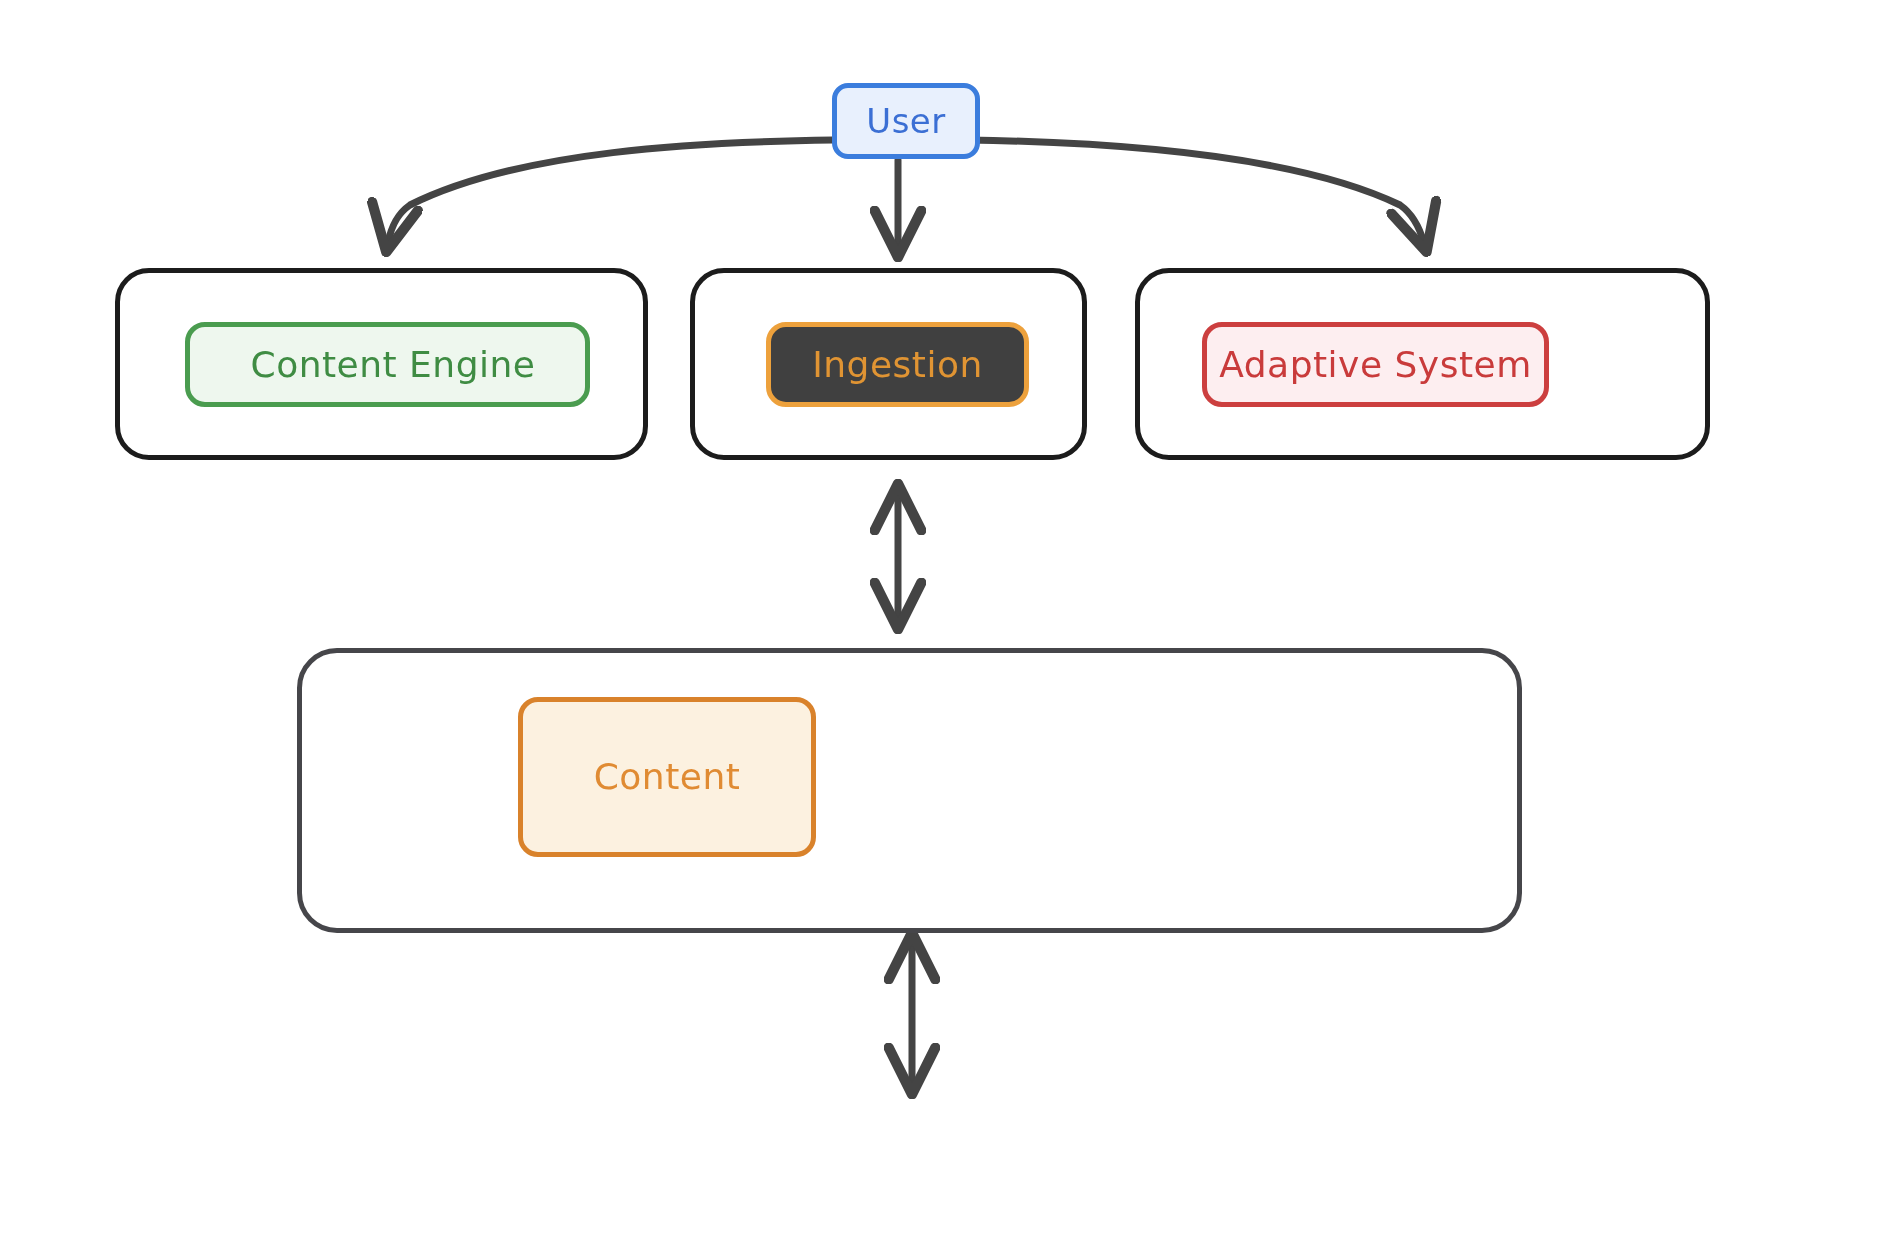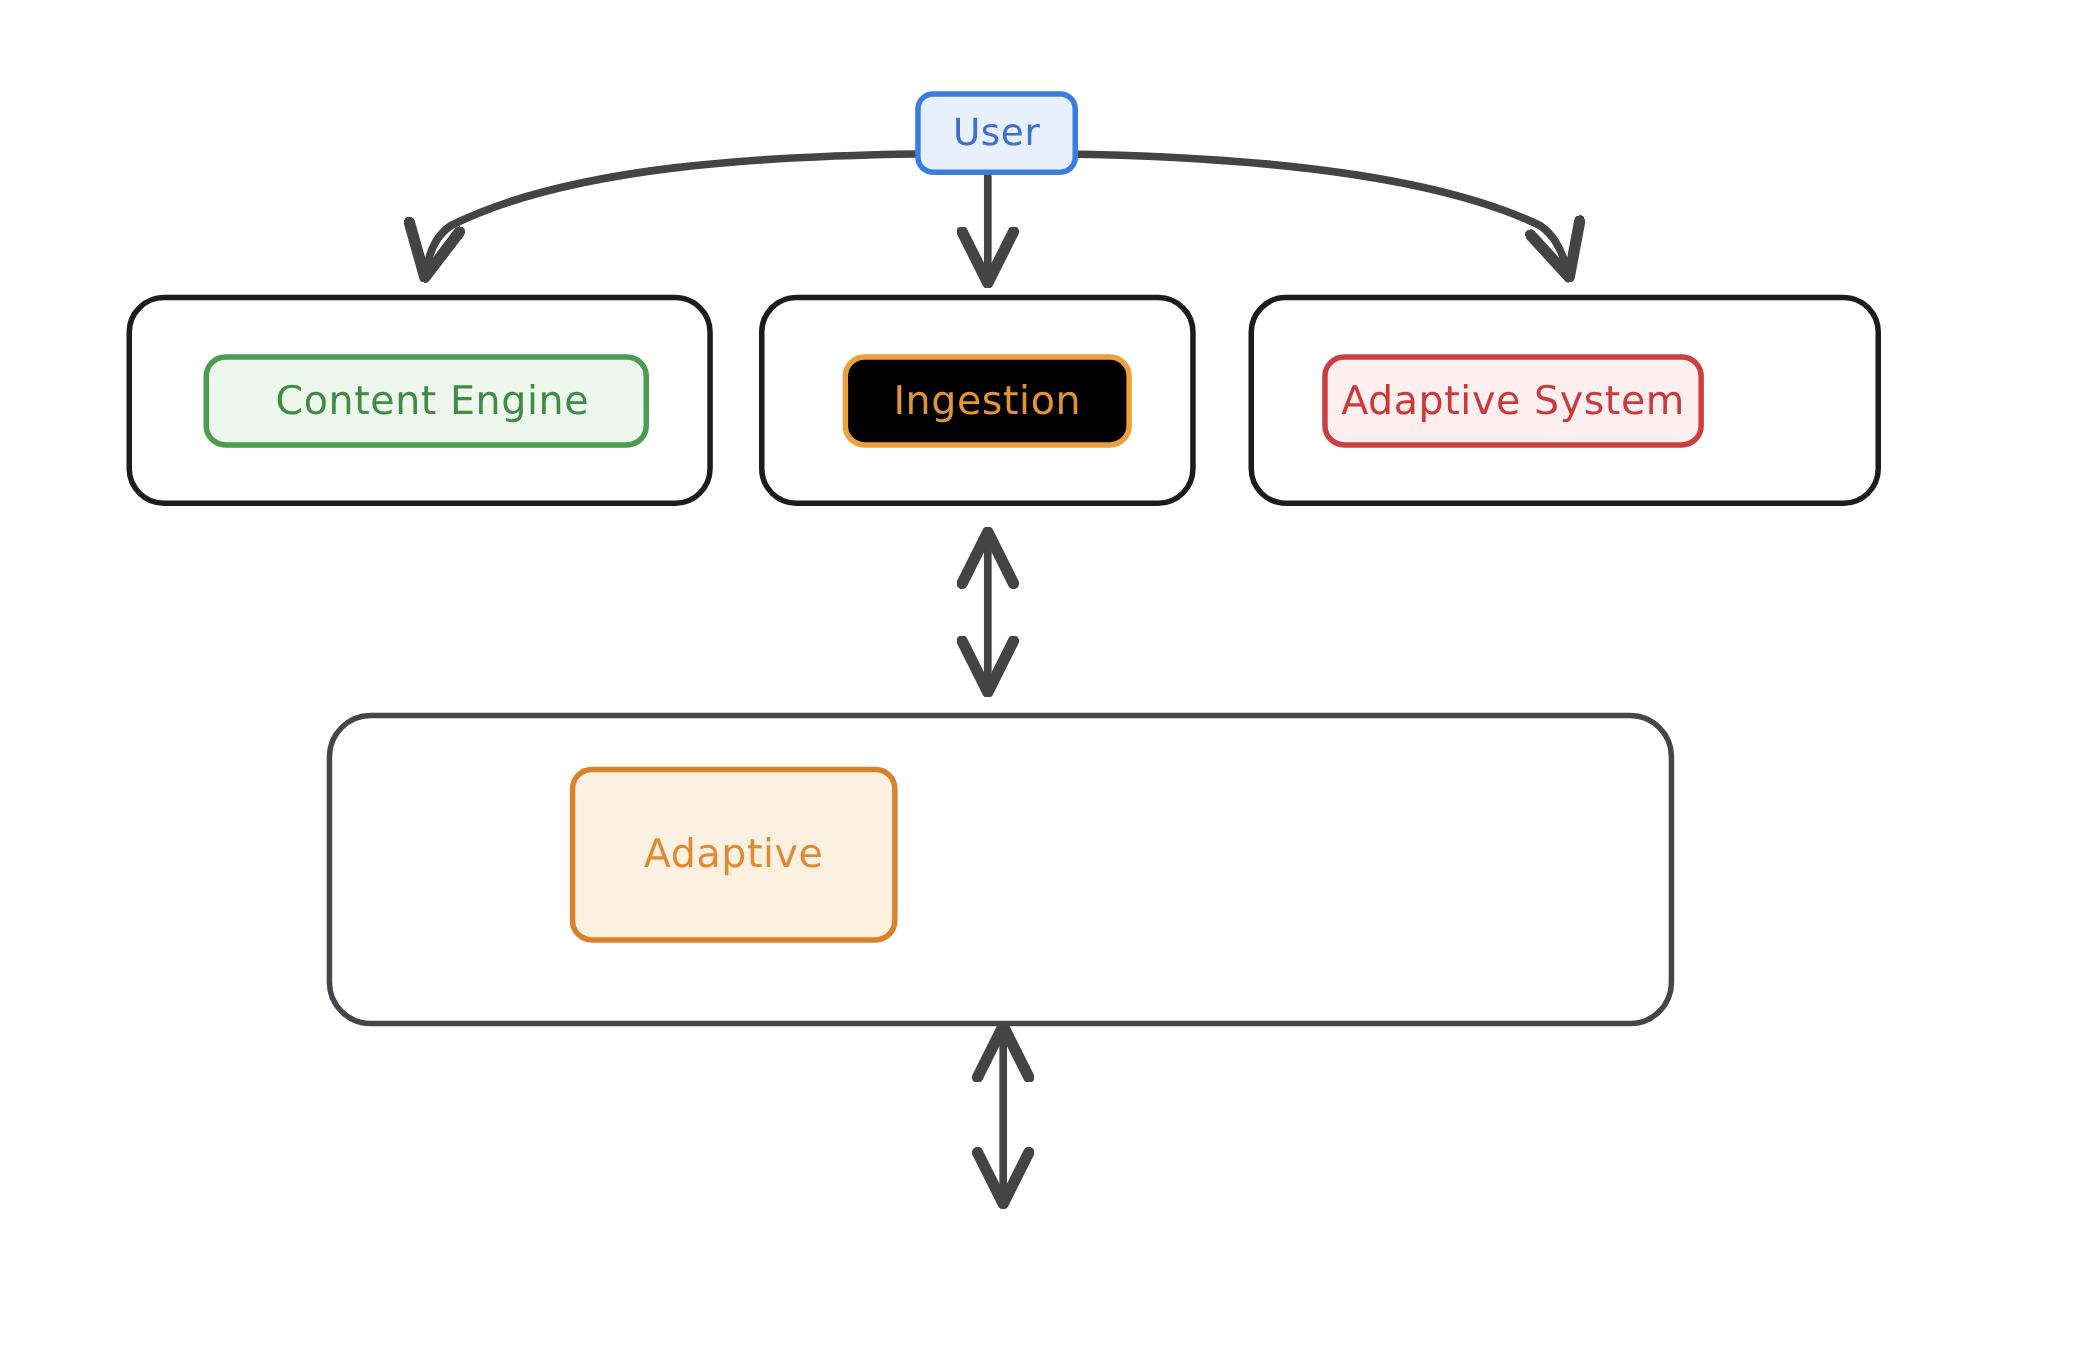--- a/index.html
+++ b/index.html
@@ -67,21 +67,21 @@
   }
 
   
   .leaf {
     border-width: 5px;
     border-radius: 20px;
     font-size: 36px;
   }
 
   .leaf-green  { border-color: #4a9c4f; background: #eef7ee; color: #3f8c43; }
-  .leaf-amber  { border-color: #eda13c; background: #000000; color: #e09433; }
+  .leaf-amber  { border-color: #eda13c; background: #404040; color: #e09433; }
   .leaf-red    { border-color: #cc3f3f; background: #fdeef0; color: #c93b3b; }
   .leaf-orange { border-color: #d9822b; background: #fcf1e0; color: #e08b33; }
 
   .pill-blue {
     border-width: 5px;
     border-radius: 16px;
     border-color: #3b7ddd;
     background: #e8f0fd;
     color: #3b6fd4;
     font-size: 34px;
@@ -142,18 +142,18 @@
   <div class="group-box" style="left:1135px; top:268px; width:575px; height:192px;">
   </div>
   <div class="node leaf leaf-red" style="left:1202px; top:322px; width:347px; height:85px;">
     <span class="node-label">Adaptive System</span>
   </div>
 
   <div class="storage-box" style="left:297px; top:648px; width:1225px; height:285px;">
   </div>
 
   <div class="node leaf leaf-orange" style="left:518px; top:697px; width:298px; height:160px;">
-    <span class="node-label">Adaptive</span>
+    <span class="node-label">Content</span>
   </div>
 
 
 
 </div>
 
 </body></html>

